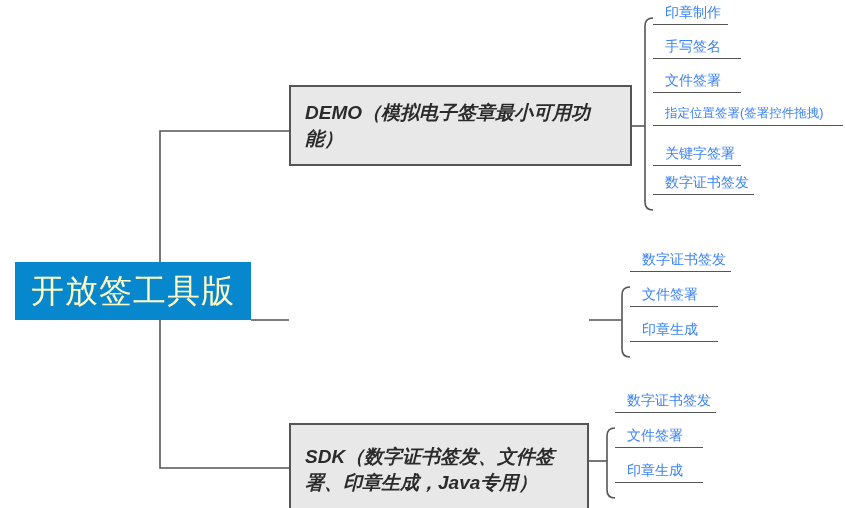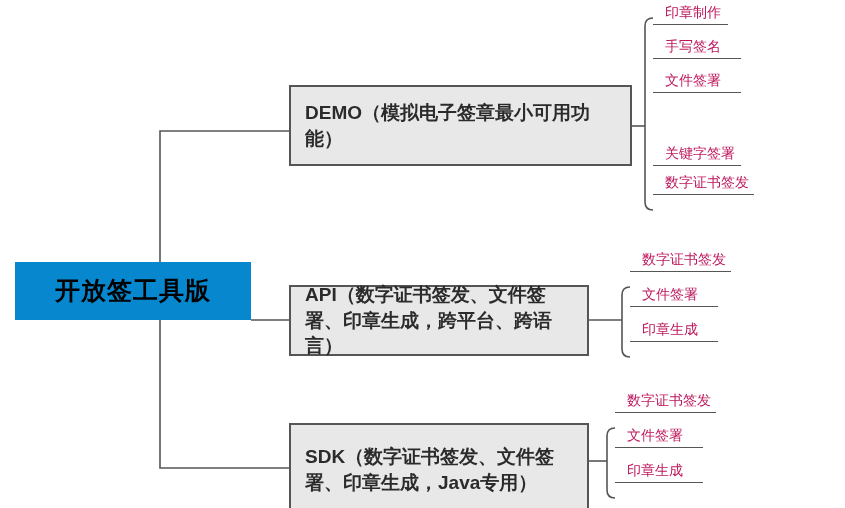--- a/index.html
+++ b/index.html
@@ -35,31 +35,32 @@
   }
   .root-node {
     left: 15px;
     top: 262px;
     width: 236px;
     height: 58px;
     background: #0787ce;
     justify-content: center;
   }
   .root-label {
-    color: #000000;
-    font-size: 25px;
-    font-weight: bold;
+    color: #fef9c3;
+    font-size: 33px;
+    font-weight: normal;
     letter-spacing: 1px;
     line-height: 1.1;
     white-space: nowrap;
   }
   .branch-node {
     background: #e8e8e8;
     border: 2px solid #555555;
     padding: 0 14px;
+    font-style: italic;
   }
   .branch-label {
     color: #2b2b2b;
     font-size: 19px;
     font-weight: bold;
     line-height: 1.35;
     word-break: break-all;
   }
   .branch-demo {
     left: 289px;
@@ -75,21 +76,21 @@
   }
   .branch-sdk {
     left: 289px;
     top: 423px;
     width: 300px;
     height: 93px;
   }
   .leaf {
     position: absolute;
     box-sizing: border-box;
-    color: #be185d;
+    color: #3b82f6;
     font-size: 14px;
     line-height: 1;
     white-space: nowrap;
     padding: 0 0 5px 12px;
     border-bottom: 1.4px solid #555555;
   }
   .leaf-small {
     font-size: 12.5px;
   }
 </style>
@@ -118,26 +119,24 @@
     <span class="root-label">开放签工具版</span>
   </div>
 
   <div class="node branch-node branch-demo">
     <span class="branch-label">DEMO（模拟电子签章最小可用功能）</span>
   </div>
 
   <div class="leaf" style="left:653px; top:5px;  width:75px;">印章制作</div>
   <div class="leaf" style="left:653px; top:39px; width:88px;">手写签名</div>
   <div class="leaf" style="left:653px; top:73px; width:88px;">文件签署</div>
+  <div class="leaf leaf-small" style="left:653px; top:107px; width:190px;">指定位置签署(签署控件拖拽)</div>
   <div class="leaf" style="left:653px; top:146px; width:88px;">关键字签署</div>
   <div class="leaf" style="left:653px; top:175px; width:101px;">数字证书签发</div>
 
-  <div class="node branch-node branch-api">
-    <span class="branch-label">API（数字证书签发、文件签署、印章生成，跨平台、跨语言）</span>
-  </div>
 
   <div class="leaf" style="left:630px; top:252px; width:101px;">数字证书签发</div>
   <div class="leaf" style="left:630px; top:287px; width:88px;">文件签署</div>
   <div class="leaf" style="left:630px; top:322px; width:88px;">印章生成</div>
 
   <div class="node branch-node branch-sdk">
     <span class="branch-label">SDK（数字证书签发、文件签署、印章生成，Java专用）</span>
   </div>
 
   <div class="leaf" style="left:615px; top:393px; width:101px;">数字证书签发</div>

